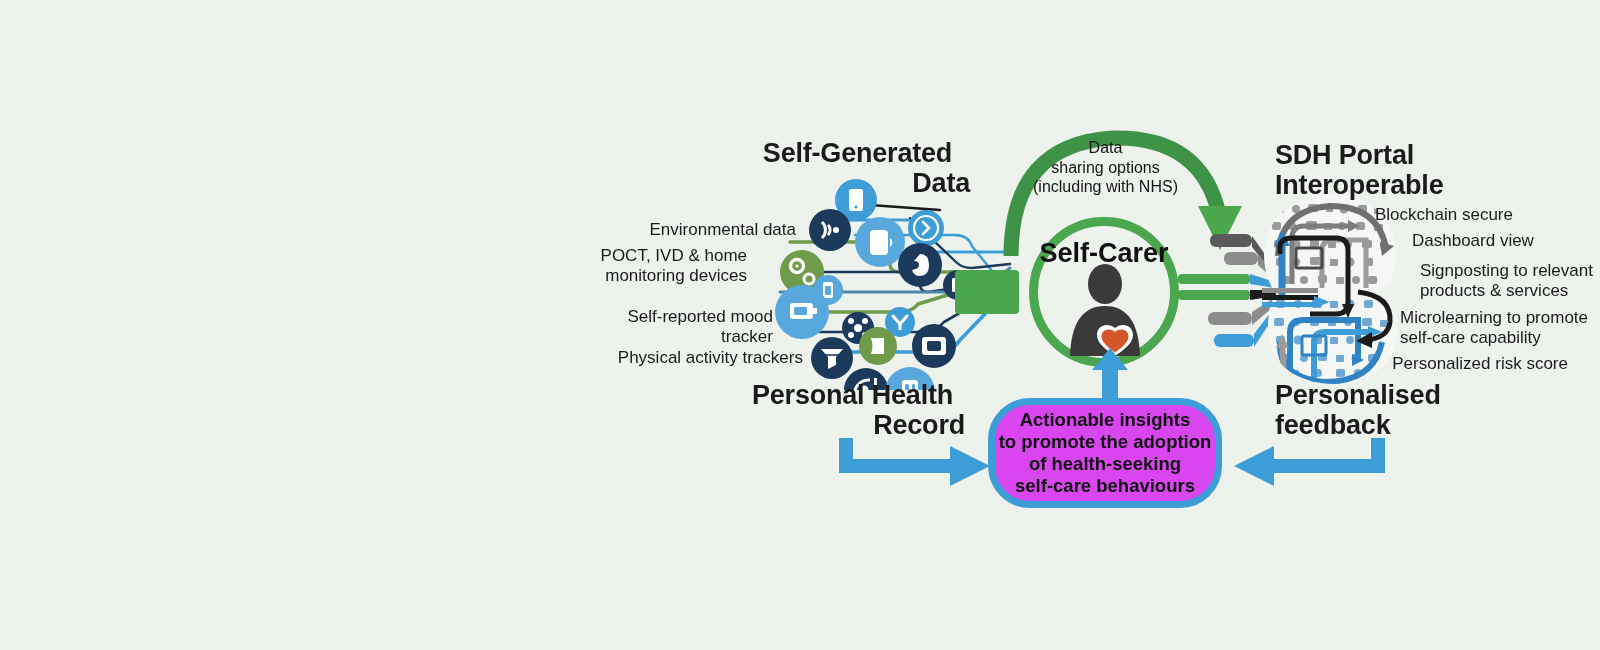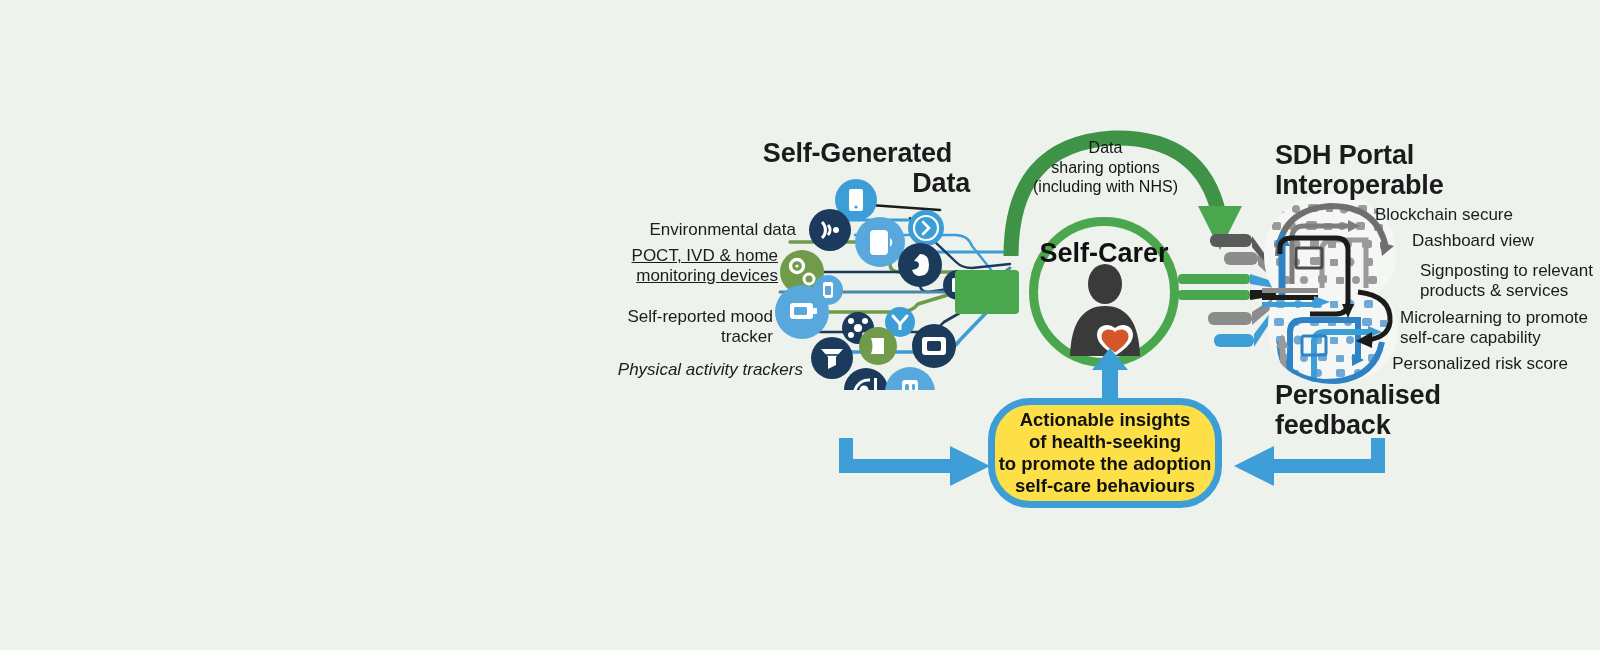--- a/index.html
+++ b/index.html
@@ -52,21 +52,21 @@
   }
   .carer-title{
     font-weight:bold;font-size:27px;color:#111;
     text-align:center;width:100%;
   }
 
   
   .callout{
     border:7px solid #3d9dd7;
     border-radius:42px;
-    background:#fde047;
+    background:#d946ef;
     box-sizing:border-box;
     display:flex;align-items:center;justify-content:center;
   }
 
   svg{display:block;}
   .nosel{user-select:none;}
 </style>
 </head>
 <body>
 
@@ -200,34 +200,38 @@
 
   <div class="abs heading h-big ta-c nosel" style="left:745px;top:138px;width:225px;">
     <div>Self-Generated</div>
     <div class="ta-r">Data</div>
   </div>
 
   <div class="abs small-label ta-r nosel" style="left:600px;top:220px;width:196px;">
     <div>Environmental data</div>
   </div>
 
-  <div class="abs small-label ta-r nosel" style="left:600px;top:246px;width:178px;text-decoration:underline;">
+  <div class="abs small-label ta-r nosel" style="left:569px;top:246px;width:178px;">
     <div>POCT, IVD &amp; home</div>
     <div>monitoring devices</div>
   </div>
 
   <div class="abs small-label ta-r nosel" style="left:600px;top:307px;width:173px;text-align:right;">
     <div>Self-reported mood</div>
     <div>tracker</div>
   </div>
 
-  <div class="abs small-label ta-r nosel" style="left:600px;top:360px;width:203px;font-style:italic;">
+  <div class="abs small-label ta-r nosel" style="left:600px;top:348px;width:203px;">
     <div>Physical activity trackers</div>
   </div>
 
+  <div class="abs heading h-big ta-c nosel" style="left:740px;top:380px;width:225px;">
+    <div>Personal Health</div>
+    <div class="ta-r">Record</div>
+  </div>
 
   <svg class="abs nosel" style="left:955px;top:262px;" width="70" height="62">
     <rect x="0" y="8" width="64" height="44" rx="4" fill="#4aa74e"></rect>
   </svg>
 
   <svg class="abs nosel" style="left:995px;top:122px;" width="250" height="140">
     <path d="M16 134 Q16 22 118 16 Q206 14 224 92" fill="none" stroke="#3f9346" stroke-width="15" stroke-linecap="butt"></path>
     <polygon points="203,84 247,84 225,128" fill="#4aa74e"></polygon>
   </svg>
 
@@ -434,19 +438,19 @@
   </svg>
 
   <svg class="abs nosel" style="left:1224px;top:436px;" width="162" height="60">
     <path d="M154 2 L154 30 L42 30" stroke="#3d9dd7" stroke-width="14" fill="none"></path>
     <polygon points="50,10 10,30 50,50" fill="#3d9dd7"></polygon>
   </svg>
 
   <div class="abs callout nosel" style="left:988px;top:398px;width:234px;height:110px;">
     <div class="callout-text">
       <div>Actionable insights</div>
+      <div>to promote the adoption</div>
       <div>of health-seeking</div>
-      <div>to promote the adoption</div>
       <div>self-care behaviours</div>
     </div>
   </div>
 
 </div>
 
 </body></html>

